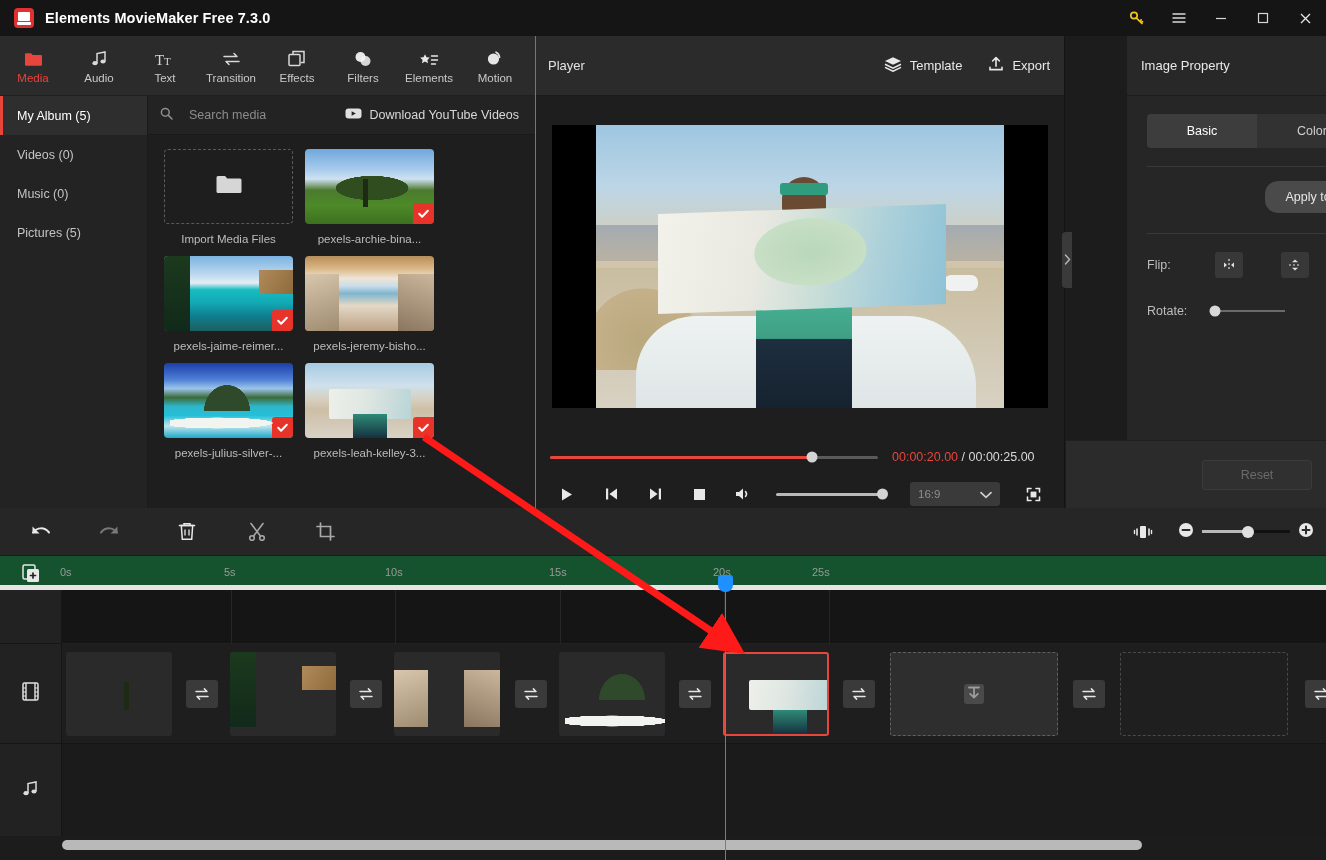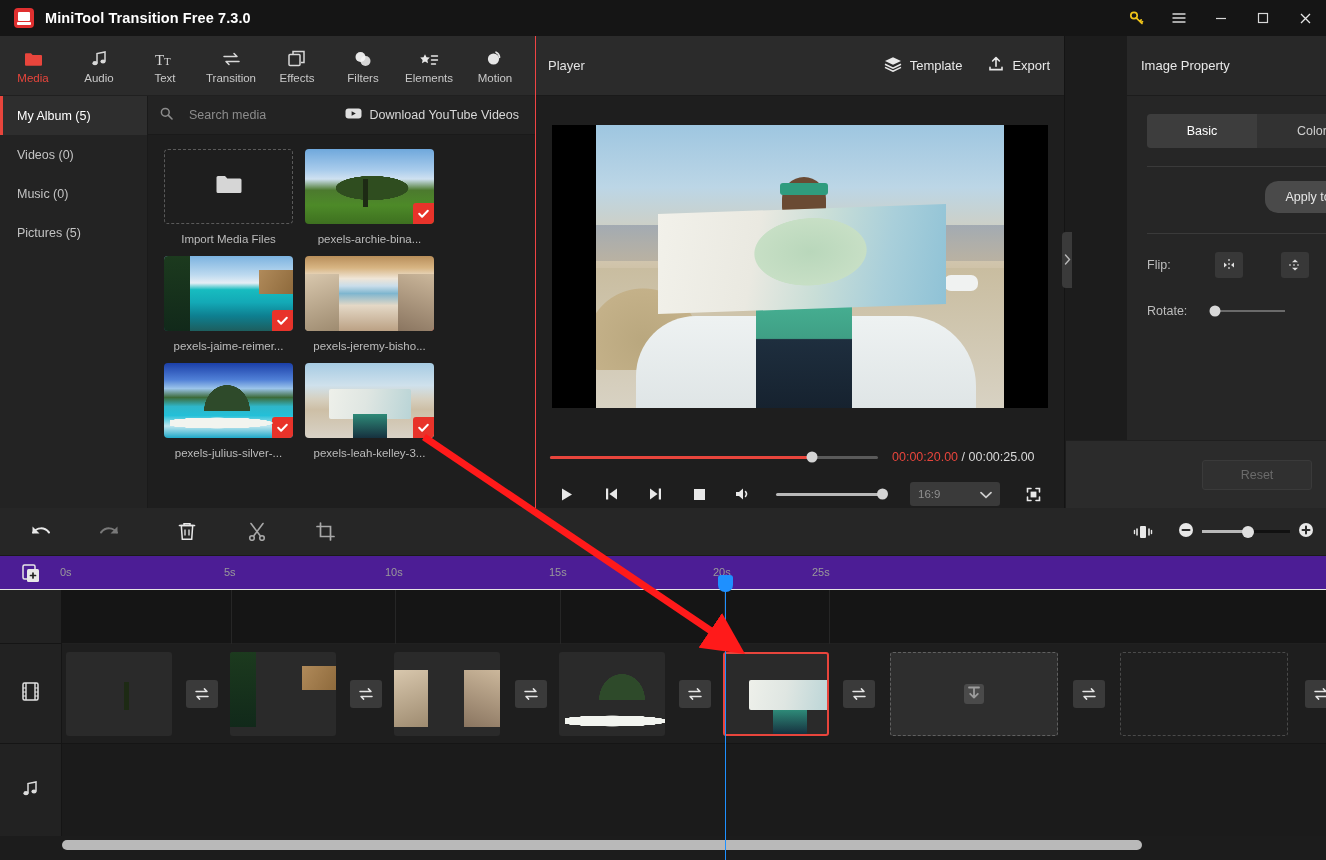--- a/index.html
+++ b/index.html
@@ -255,21 +255,21 @@
     background: #262626; display: flex; align-items: center; border-bottom: 1px solid #1a1a1a;
   }
   .tlb { width: 54px; height: 48px; display: flex; align-items: center; justify-content: center; cursor: default; }
   .tl-right { margin-left: auto; display: flex; align-items: center; padding-right: 12px; gap: 8px; }
   .zoom-track { position: relative; width: 88px; height: 3px; background: #111; }
   .zoom-fill { position: absolute; left: 0; top: 0; height: 3px; width: 52%; background: #b9b9b9; }
   .zoom-knob { position: absolute; left: 52%; top: 50%; transform: translate(-50%,-50%); width: 12px; height: 12px; border-radius: 50%; background: #e0e0e0; }
 
   .ruler {
     position: absolute; top: 556px; left: 0; width: 1326px; height: 34px;
-    background: #4c1d95; border-bottom: 1px solid #e5e5e5;
+    background: #14532d; border-bottom: 5px solid #e5e5e5;
   }
   .add-track-btn { position: absolute; left: 18px; top: 6px; width: 26px; height: 22px; display: flex; align-items: center; justify-content: center; cursor: default; }
   .tick { position: absolute; top: 10px; font-size: 11px; color: #9a9a9a; }
 
   .tracks { position: absolute; top: 590px; left: 0; width: 1326px; height: 246px; background: #191919; }
   .track-head {
     position: absolute; left: 0; width: 62px; background: #222; border-right: 1px solid #151515;
     display: flex; align-items: center; justify-content: center;
   }
   .th-a { top: 0; height: 54px; border-bottom: 1px solid #151515; }
@@ -312,21 +312,21 @@
   
   .arrow-svg { position: absolute; left: 0; top: 0; width: 1326px; height: 860px; pointer-events: none; z-index: 40; }
 </style>
 </head>
 <body>
 
 <div class="app">
 
   <div class="titlebar">
     <div class="app-logo"></div>
-    <div class="app-title">MiniTool Transition Free 7.3.0</div>
+    <div class="app-title">Elements MovieMaker Free 7.3.0</div>
     <div class="tb-right">
       <div class="tb-btn">
         <svg width="16" height="16" viewBox="0 0 16 16">
             <circle cx="5" cy="5.5" r="3.2" fill="none" stroke="#f0c419" stroke-width="1.7"></circle>
             <path d="M7.2 7.8 L13 13.5 M10.7 11.3 L12.2 9.8 M12.2 12.9 L13.5 11.6" stroke="#f0c419" stroke-width="1.7" fill="none" stroke-linecap="round"></path>
           </svg>
       </div>
       <div class="tb-btn">
         <svg width="16" height="16" viewBox="0 0 16 16">
             <path d="M2 4h12M2 8h12M2 12h12" stroke="#d8d8d8" stroke-width="1.4" stroke-linecap="round"></path>

